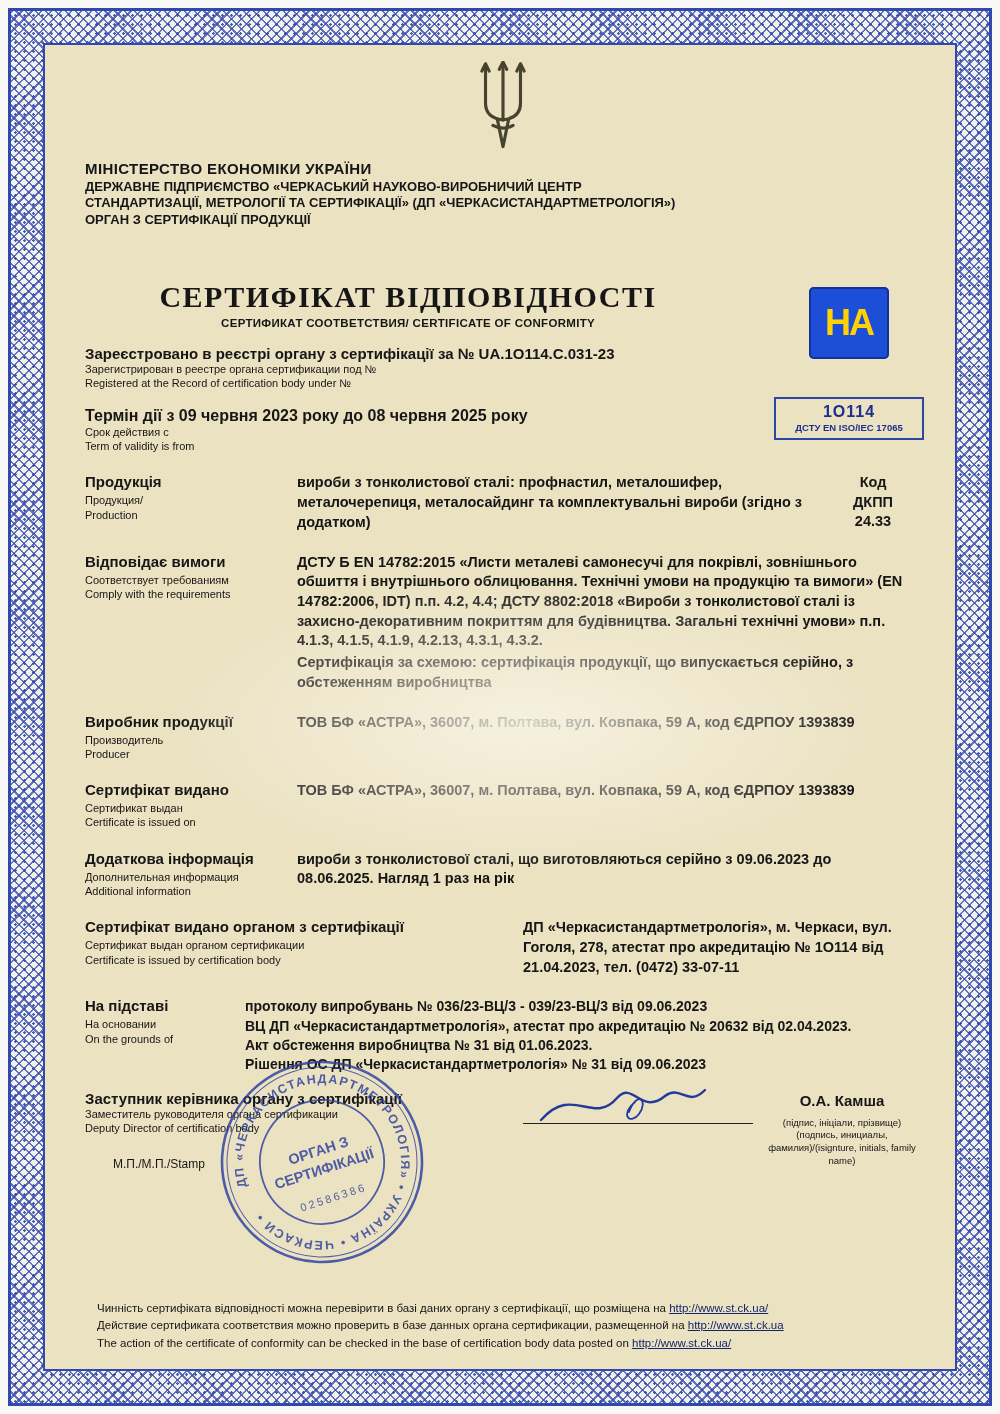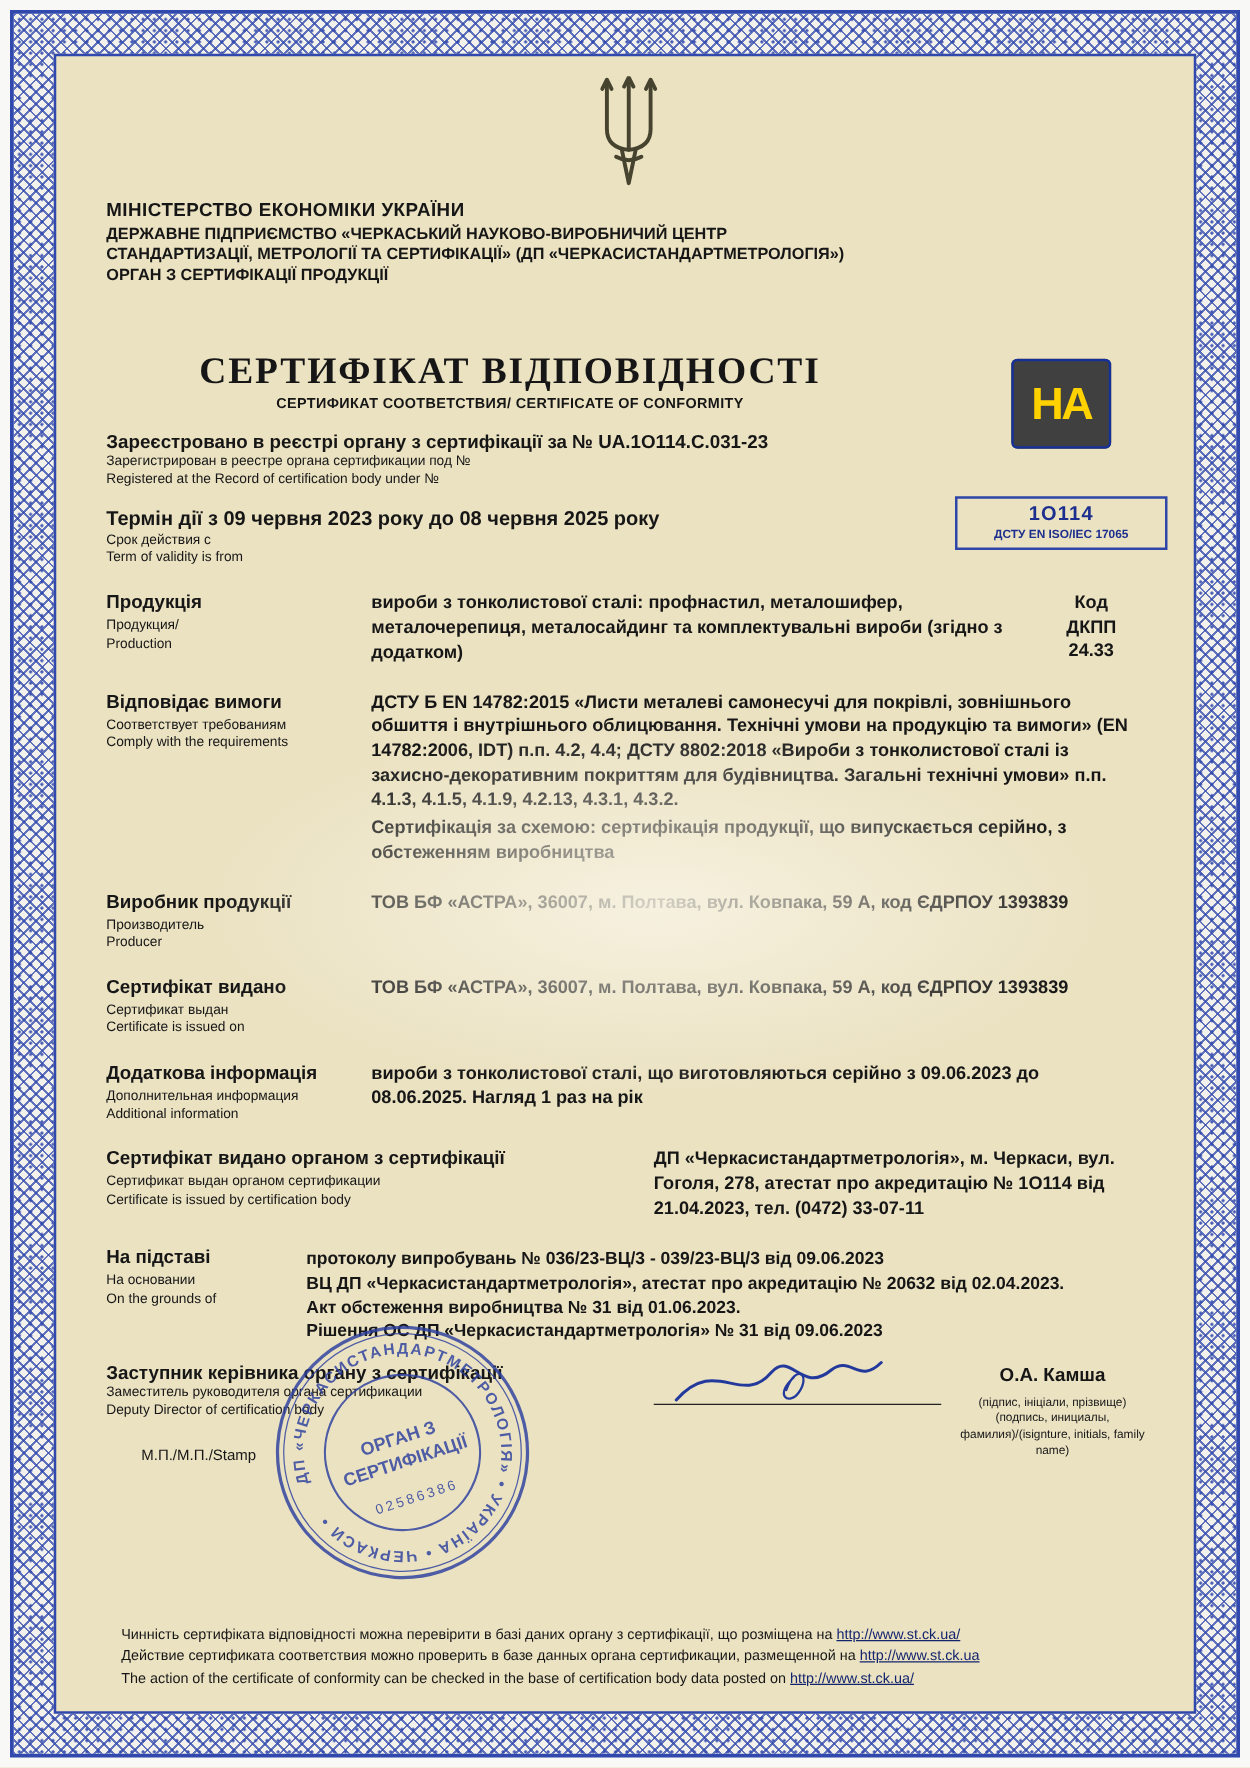--- a/index.html
+++ b/index.html
@@ -31,26 +31,26 @@
   .hdr{text-align:left;line-height:1.3;margin-top:6px;}
   .hdr .ministry{font-weight:bold;font-size:15px;letter-spacing:.4px;}
   .hdr .ent{font-weight:bold;font-size:13px;}
   
   .title-wrap{margin-top:51px;margin-right:190px;text-align:center;}
   .title-main{font-family:"Liberation Serif", serif;font-weight:bold;font-size:30px;letter-spacing:1.5px;}
   .title-sub{font-weight:bold;font-size:11.5px;margin-top:3px;letter-spacing:.3px;}
   
   .acc-stack{position:absolute;right:26px;top:242px;width:160px;display:flex;flex-direction:column;align-items:center;}
   .acc-logo{
-    width:80px;height:72px;background:#404040;border-radius:5px;
+    width:80px;height:72px;background:#1d4ed8;border-radius:5px;
     display:flex;align-items:center;justify-content:center;
     color:#ffd200;font-weight:bold;font-size:36px;letter-spacing:-2px;
     box-shadow:inset 0 0 0 2px #16309a;
   }
-  .acc-box{margin-top:38px;border:2px solid #2e46a8;padding:4px 6px 5px;text-align:center;color:#1c2f8e;width:170px;box-sizing:border-box;}
+  .acc-box{margin-top:38px;border:2px solid #2e46a8;padding:4px 6px 5px;text-align:center;color:#1c2f8e;width:150px;box-sizing:border-box;}
   .acc-num{font-weight:bold;font-size:16px;letter-spacing:1px;}
   .acc-std{font-weight:bold;font-size:9.5px;margin-top:1px;}
   
   .reg{margin-top:16px;padding-right:210px;}
   .reg .uk{font-weight:bold;font-size:15px;}
   .small{font-size:11px;line-height:1.3;}
   .validity{margin-top:16px;}
   .validity .uk{font-weight:bold;font-size:16px;}
   
   .row{display:flex;margin-top:20px;align-items:flex-start;}

